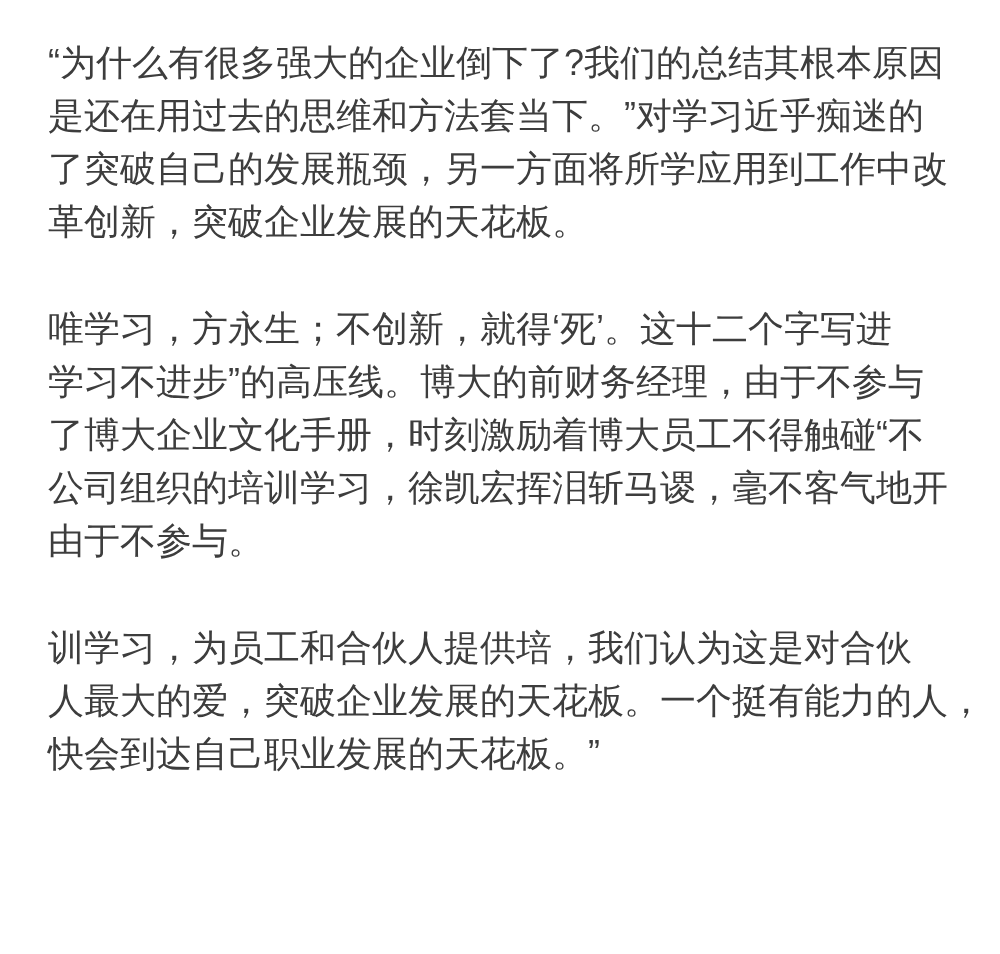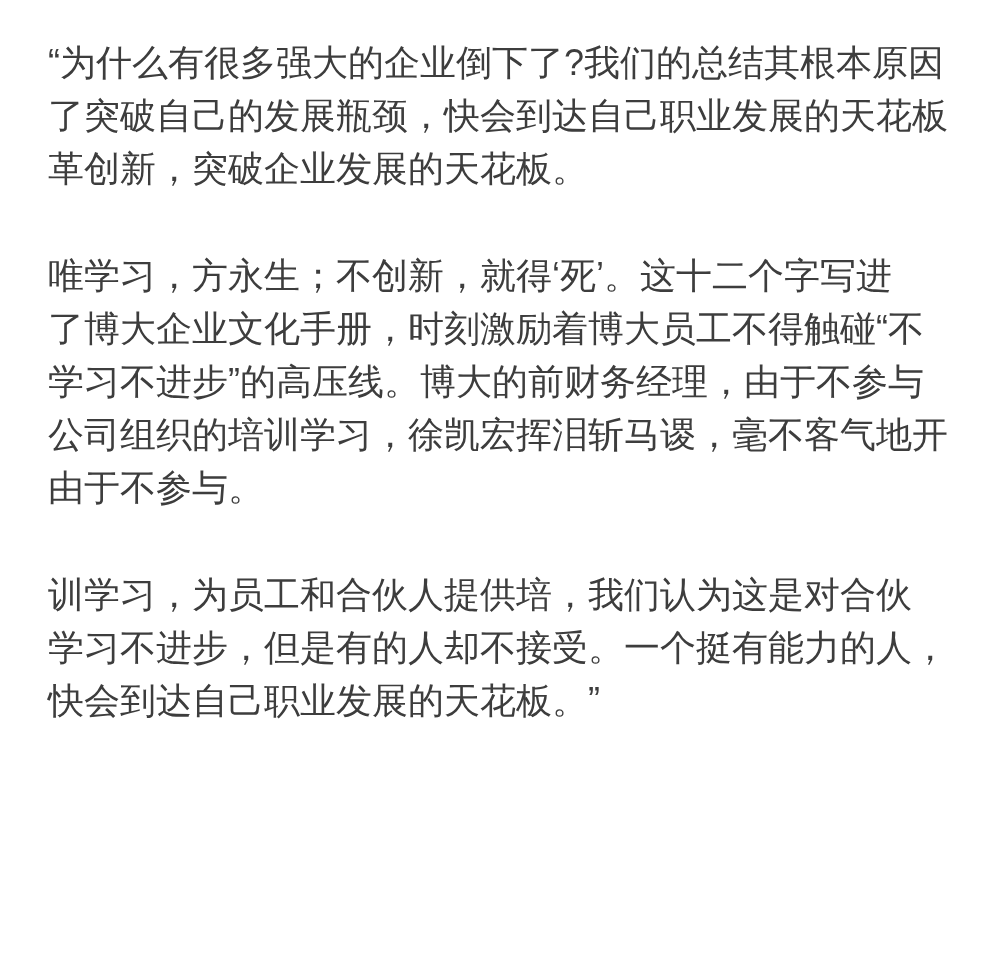--- a/index.html
+++ b/index.html
@@ -30,31 +30,32 @@
     text-rendering: optimizeLegibility;
   }
 </style>
 </head>
 <body>
 
 <main class="page">
 
   <p class="paragraph">
     <span class="line" style="display:block">“为什么有很多强大的企业倒下了?我们的总结其根本原因</span>
-    <span class="line" style="display:block">了突破自己的发展瓶颈，快会到达自己职业发展的天花板</span>
+    <span class="line" style="display:block">是还在用过去的思维和方法套当下。”对学习近乎痴迷的</span>
+    <span class="line" style="display:block">了突破自己的发展瓶颈，另一方面将所学应用到工作中改</span>
     <span class="line" style="display:block">革创新，突破企业发展的天花板。</span>
   </p>
 
   <p class="paragraph">
     <span class="line" style="display:block">唯学习，方永生；不创新，就得‘死’。这十二个字写进</span>
+    <span class="line" style="display:block">学习不进步”的高压线。博大的前财务经理，由于不参与</span>
     <span class="line" style="display:block">了博大企业文化手册，时刻激励着博大员工不得触碰“不</span>
-    <span class="line" style="display:block">学习不进步”的高压线。博大的前财务经理，由于不参与</span>
     <span class="line" style="display:block">公司组织的培训学习，徐凯宏挥泪斩马谡，毫不客气地开</span>
     <span class="line" style="display:block">由于不参与。</span>
   </p>
 
   <p class="paragraph">
     <span class="line" style="display:block">训学习，为员工和合伙人提供培，我们认为这是对合伙</span>
-    <span class="line" style="display:block">学习不进步，但是有的人却不接受。一个挺有能力的人，</span>
+    <span class="line" style="display:block">人最大的爱，突破企业发展的天花板。一个挺有能力的人，</span>
     <span class="line" style="display:block">快会到达自己职业发展的天花板。”</span>
   </p>
 
 </main>
 
 </body></html>

